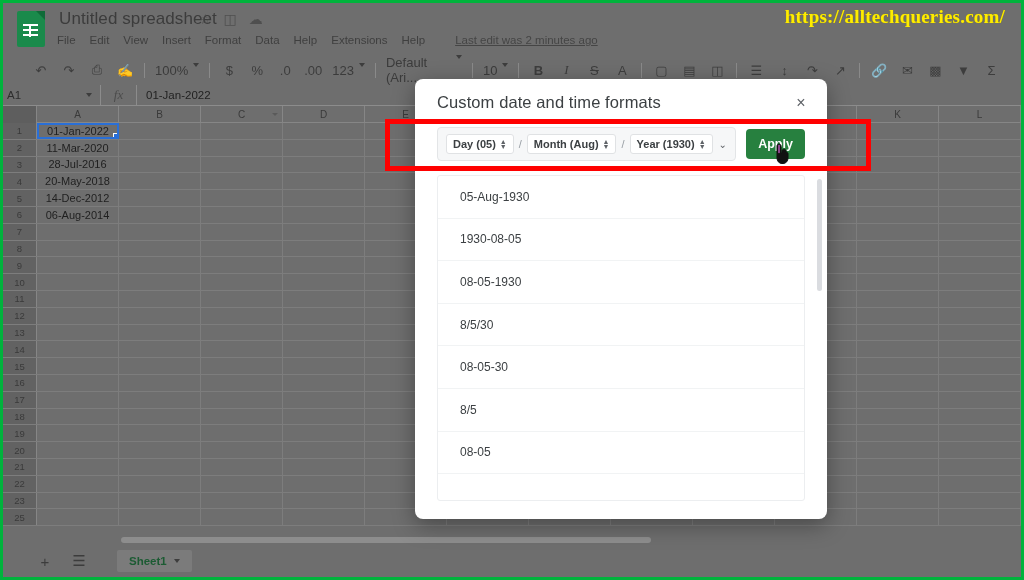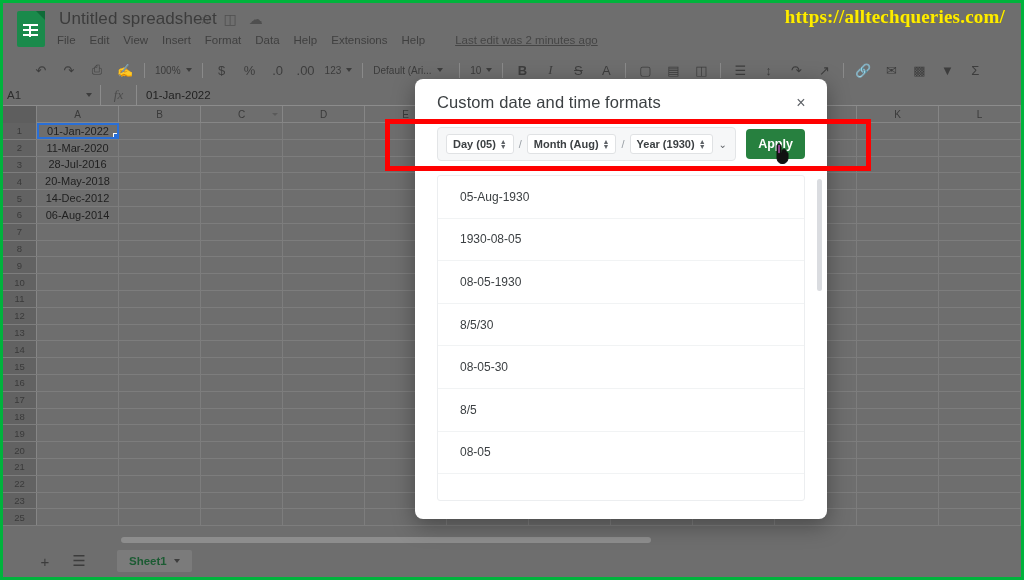--- a/index.html
+++ b/index.html
@@ -83,22 +83,22 @@
     font-size: 12px; color: #3d3d3d;
   }
   .tb { display: flex; align-items: center; height: 100%; }
   .tbi {
     display: flex; align-items: center; justify-content: center;
     min-width: 22px; height: 22px; margin: 0 3px;
     cursor: pointer; color: #3d3d3d; font-size: 13px;
   }
   .tbsep { width: 1px; height: 15px; background: #8a8a8a; margin: 0 5px; }
   .tbsel {
-    display: flex; align-items: center; gap: 5px;
-    padding: 2px 5px; font-size: 10px; cursor: pointer; color:#3b3b3b;
+    display: flex; gap: 5px;
+    padding: 2px 5px; font-size: 13px; cursor: pointer; color:#3b3b3b;
   }
   .caret { width: 0; height: 0; border-left: 3.5px solid transparent;
            border-right: 3.5px solid transparent; border-top: 4px solid #3d3d3d; }
 
   
   .formulabar {
     position: absolute; left: 0; top: 82px; width: 100%; height: 21px;
     background: #6e6e6e; display: flex; align-items: center;
     border-bottom: 1px solid #8c8c8c;
   }

